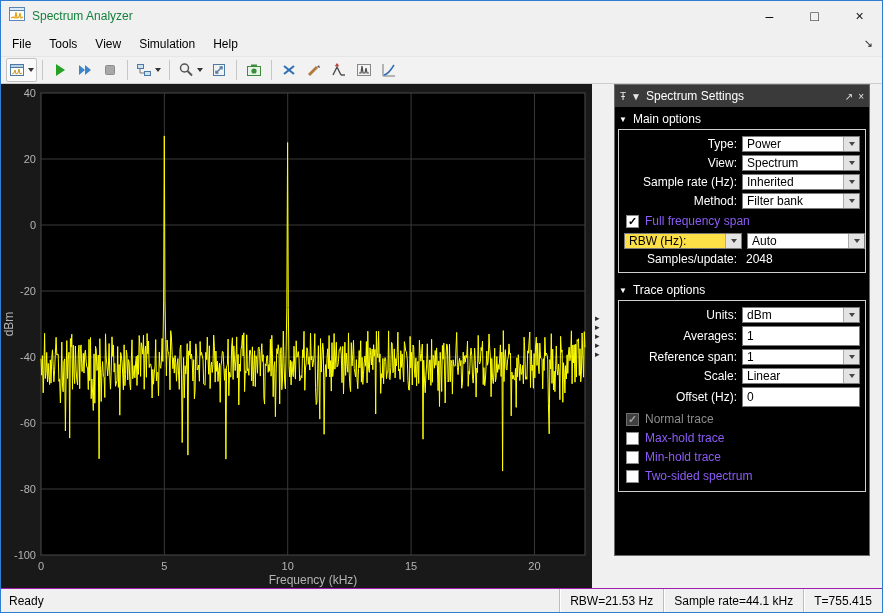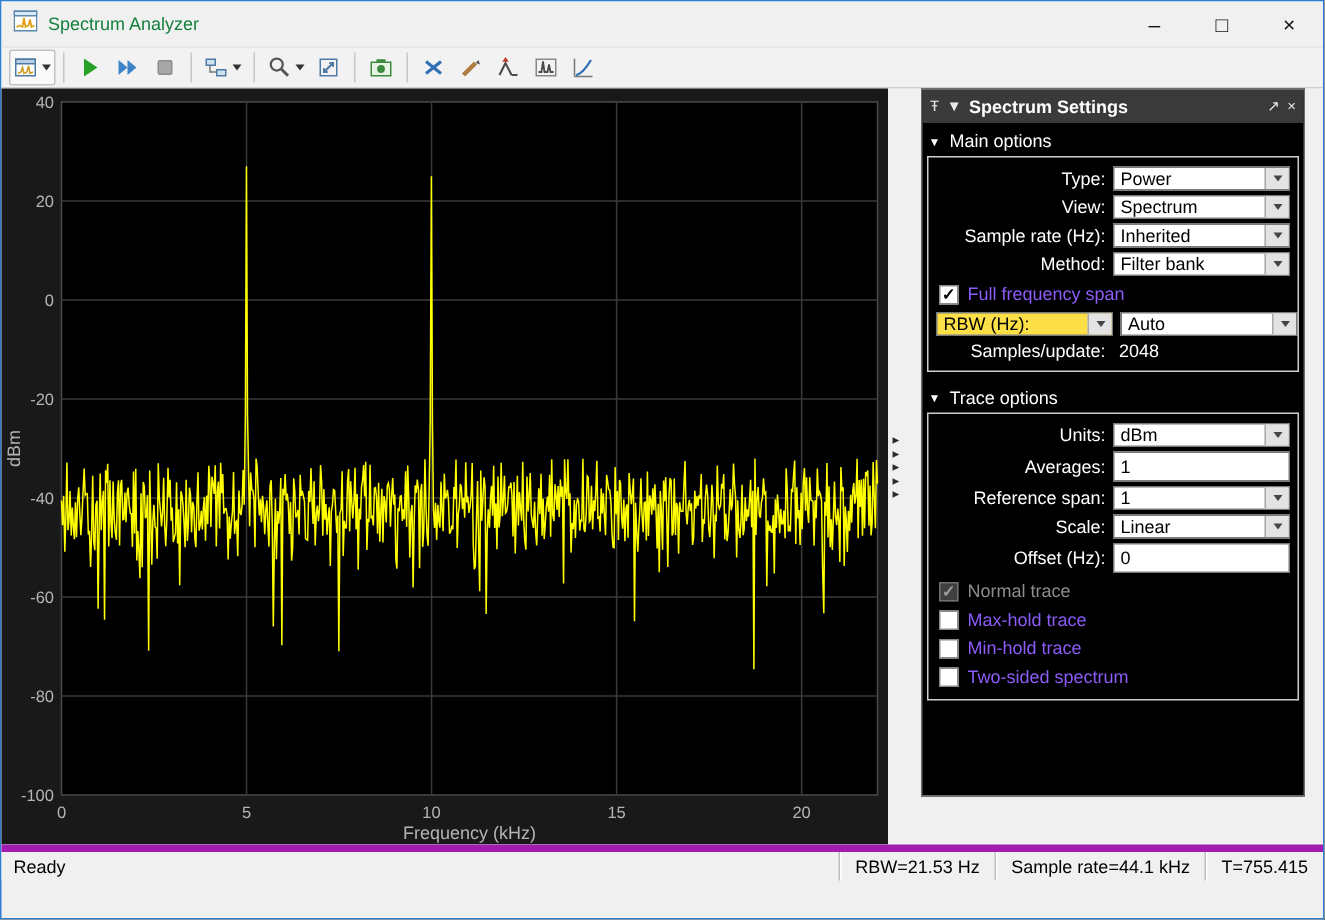--- a/index.html
+++ b/index.html
@@ -28,42 +28,42 @@
   
   .content { height:504px; display:flex; padding-right:10px; background:#f0f0f0; }
   .plot { width:591px; height:504px; background:#191919; }
   .splitter { width:22px; display:flex; flex-direction:column; justify-content:center; align-items:flex-start; padding-left:3px; gap:0; }
   .splitter span { color:#2b2b2b; font-size:9px; line-height:9px; }
 
   
   .panel { width:256px; height:472px; background:#000; border:1px solid #6b6b6b; display:flex; flex-direction:column; overflow:hidden; }
   .panel-header { height:22px; min-height:22px; background:#3a3a3a; display:flex; align-items:center; color:#fff; padding:0 5px; gap:5px; }
   .ph-icon { font-size:10px; color:#e8e8e8; }
-  .panel-title { font-weight:bold; font-size:12px; flex:1; }
+  .panel-title { font-weight:normal; font-size:12px; flex:1; }
   .sec-header { color:#fff; font-size:12px; padding:5px 4px 3px; display:flex; align-items:center; gap:6px; }
   .sec-tri { font-size:8px; color:#fff; }
   .sec-box { border:1px solid #cfcfcf; margin:0 3px 5px; padding:3px 3px; background:#000; }
   .srow { display:flex; align-items:center; gap:5px; margin:3px 2px; }
   .slabel { flex:1; text-align:right; color:#fff; font-size:12px; white-space:nowrap; }
   .combo { width:118px; min-width:118px; height:16px; background:#fff; border:1px solid #7a7a7a; display:flex; align-items:center; }
   .combo.gray { background:#fde047; }
   .combo-text { flex:1; font-size:12px; color:#000; padding:0 4px; white-space:nowrap; overflow:hidden; }
   .combo-btn { width:16px; height:100%; background:#e3e3e3; border-left:1px solid #aaa; display:flex; align-items:center; justify-content:center; }
   .car { width:0; height:0; border-left:3px solid transparent; border-right:3px solid transparent; border-top:4px solid #444; }
   .edit { width:118px; min-width:118px; height:20px; background:#fff; border:1px solid #7a7a7a; display:flex; align-items:center; font-size:12px; color:#000; padding:0 4px; }
   .static-val { width:118px; min-width:118px; color:#fff; font-size:12px; padding:0 4px; }
   .cbrow { display:flex; align-items:center; gap:6px; margin:5px 4px; }
   .cb { width:13px; height:13px; min-width:13px; background:#fff; border:1px solid #8a8a8a; display:flex; align-items:center; justify-content:center; font-size:11px; color:#000; }
   .cbrow.checked .cb::after { content:"✓"; font-weight:bold; }
   .cblabel { color:#8b5cf6; font-size:12px; }
   .cbrow.disabled .cb { background:#3f3f3f; border-color:#707070; color:#9b9b9b; }
   .cbrow.disabled .cblabel { color:#8d8d8d; }
 
   
-  .statusbar { height:24px; display:flex; align-items:stretch; background:#f0f0f0; border-top:5px solid #a21caf; font-size:12px; color:#000; }
+  .statusbar { height:24px; display:flex; align-items:stretch; background:#f0f0f0; border-top:1px solid #a21caf; font-size:12px; color:#000; }
   .status-left { flex:1; display:flex; align-items:center; padding-left:8px; }
   .status-seg { display:flex; align-items:center; padding:0 10px; border-left:1px solid #bdbdbd; box-shadow:inset 1px 0 0 #fff; white-space:nowrap; }
 </style>
 </head>
 <body>
 
 <div class="window">
 
   <div class="titlebar">
     <span>
@@ -74,20 +74,28 @@
         </svg>
     </span>
     <span class="title-text">Spectrum Analyzer</span>
     <div class="win-controls">
       <span class="win-btn">–</span>
       <span class="win-btn">□</span>
       <span class="win-btn">×</span>
     </div>
   </div>
 
+  <div class="menubar">
+    <span class="menu-item">File</span>
+    <span class="menu-item">Tools</span>
+    <span class="menu-item">View</span>
+    <span class="menu-item">Simulation</span>
+    <span class="menu-item">Help</span>
+    <span class="menu-overflow">↘</span>
+  </div>
 
   <div class="toolbar">
     <span class="tbtn first">
       <span>
         <svg width="16" height="16" viewBox="0 0 16 16">
             <rect x="1.5" y="2.5" width="13" height="11" fill="#ffffff" stroke="#4d7aa5"></rect>
             <rect x="1.5" y="2.5" width="13" height="3" fill="#b9d0e4" stroke="#4d7aa5"></rect>
             <polyline points="3,12 5,11 6,8 7,12 9,11 10,7 11,12 13,11" fill="none" stroke="#c99a1c"></polyline>
           </svg>
       </span>

